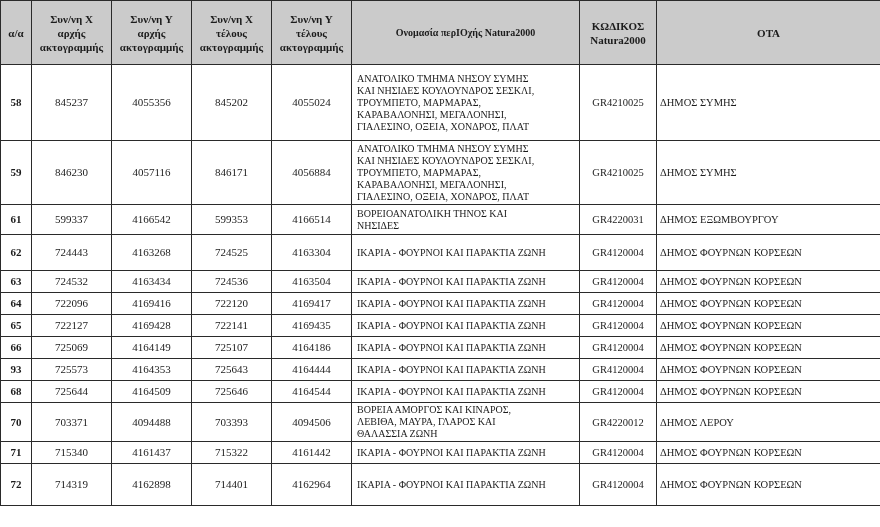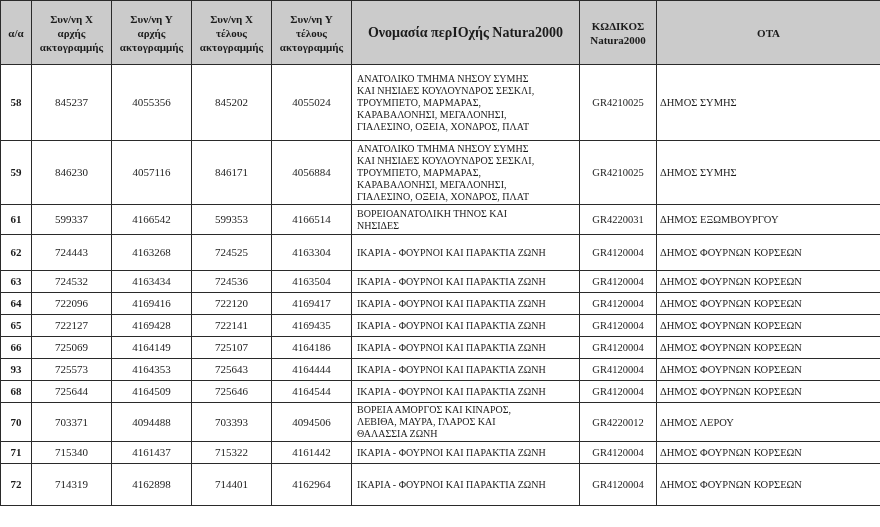--- a/index.html
+++ b/index.html
@@ -27,21 +27,21 @@
   thead tr { height: 64px; }
   th {
     background: #cbcbcb;
     font-weight: bold;
     font-size: 11px;
     line-height: 14px;
     text-align: center;
     white-space: pre-line;
     padding: 2px 6px;
   }
-  th.c-name-h { font-size: 14px; }
+  th.c-name-h { font-size: 10px; }
   td {
     font-size: 11px;
     line-height: 13px;
     padding: 1px 2px;
     text-align: center;
   }
   td.c-id { font-weight: bold; }
   td.c-name {
     text-align: left;
     font-size: 10px;

